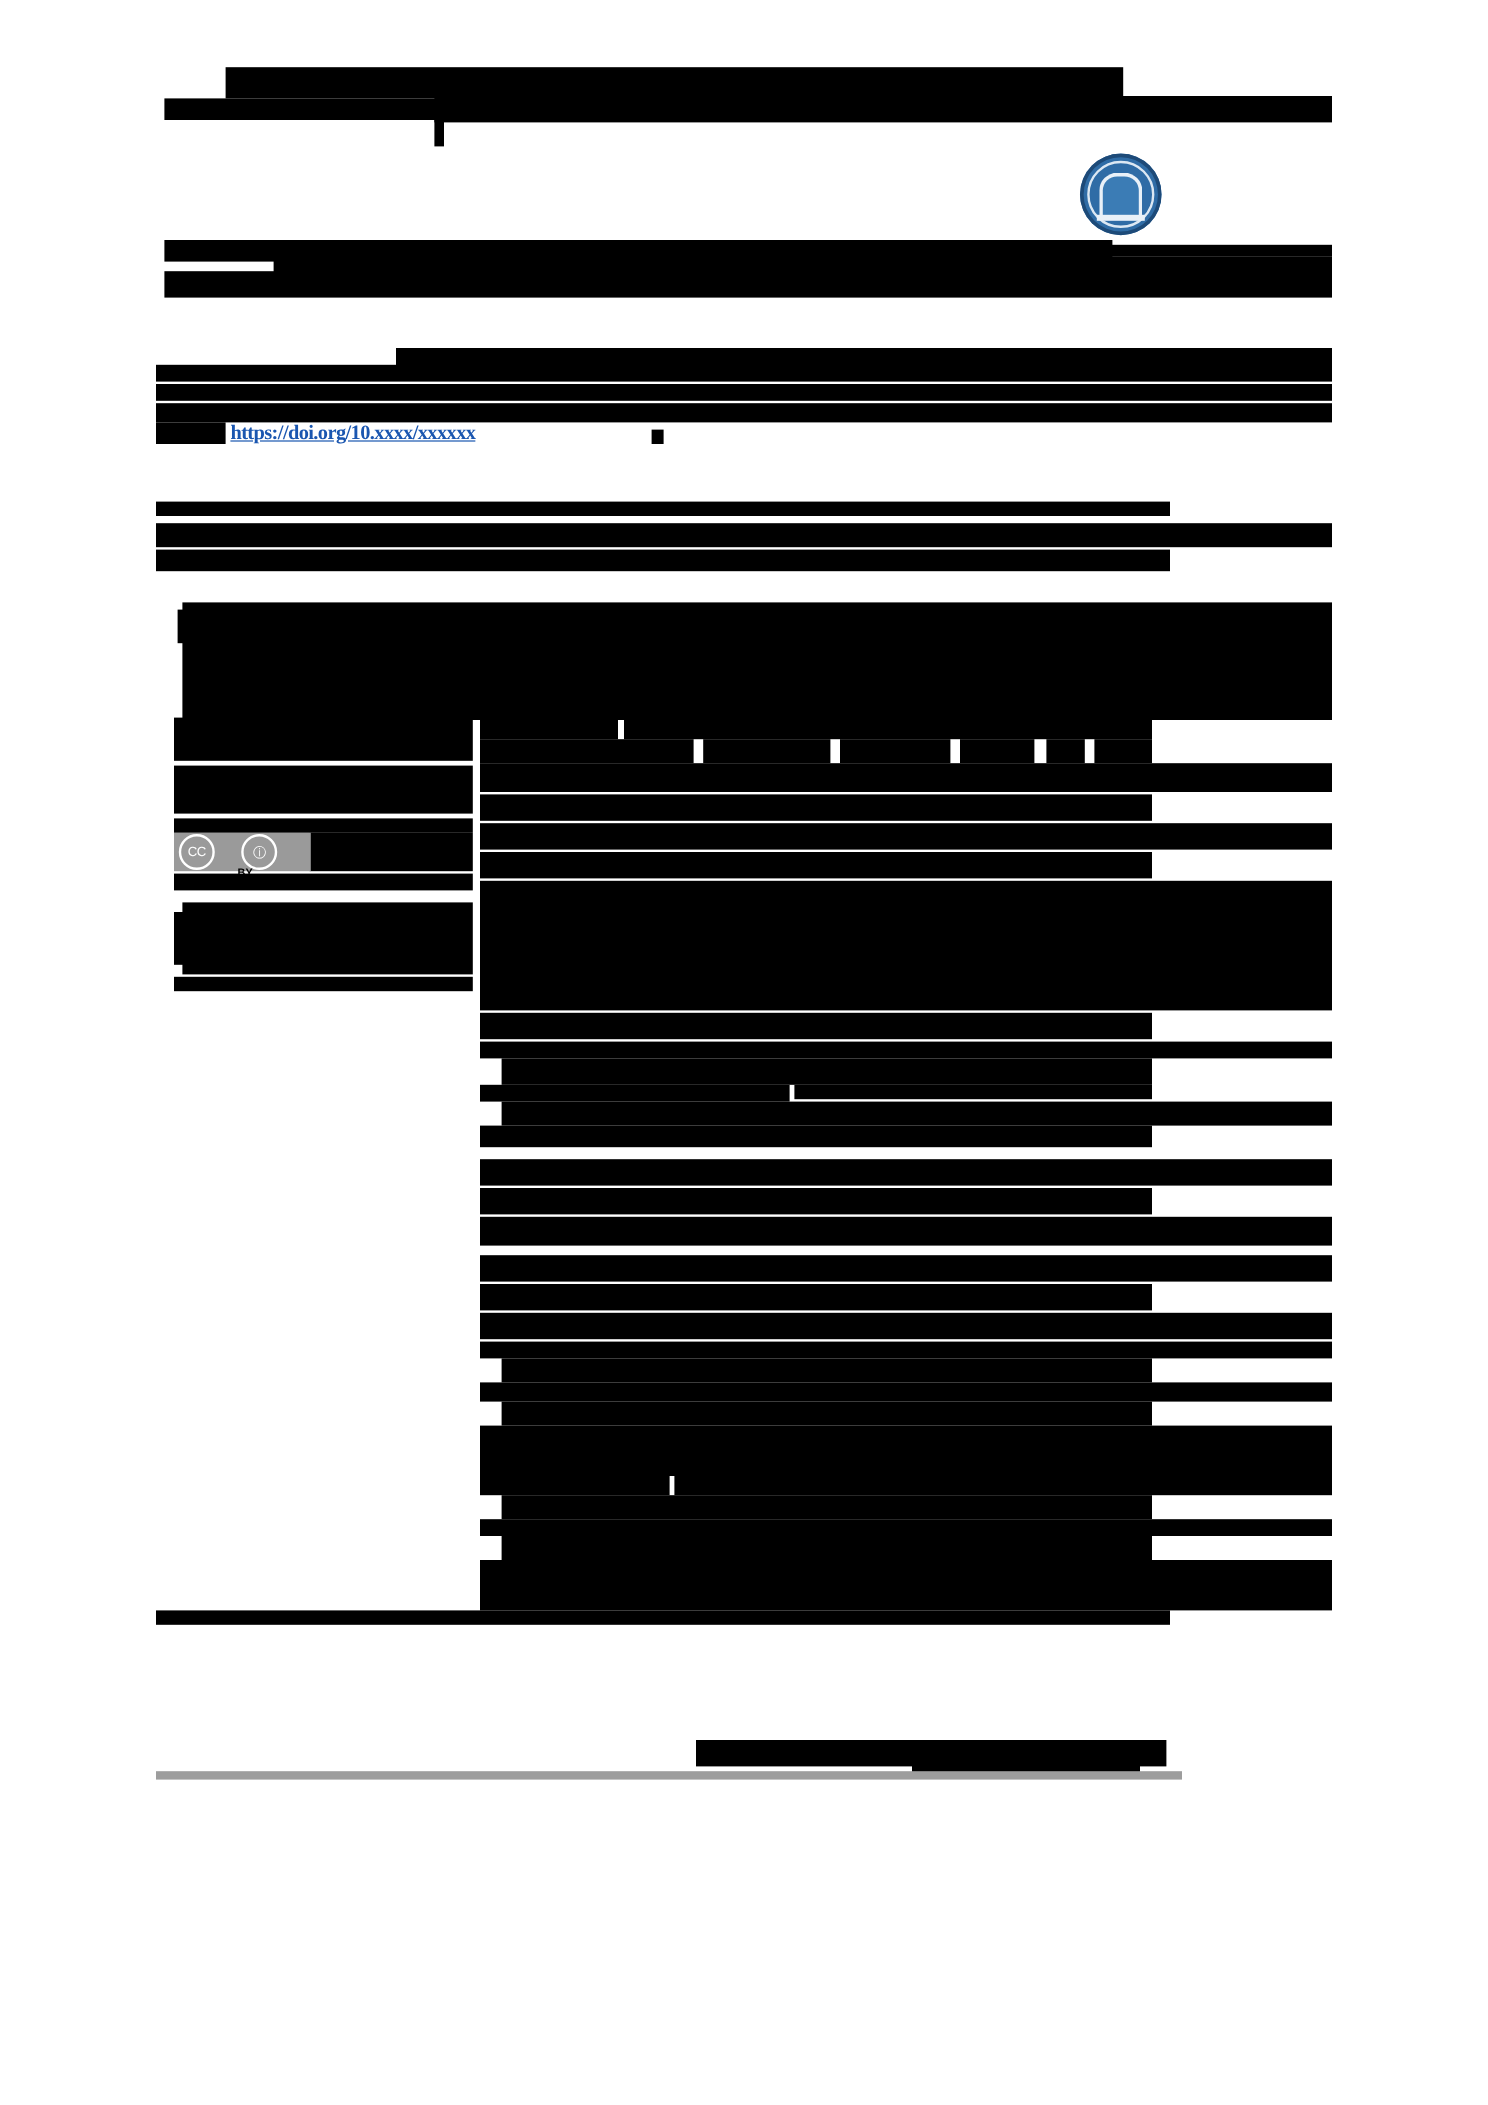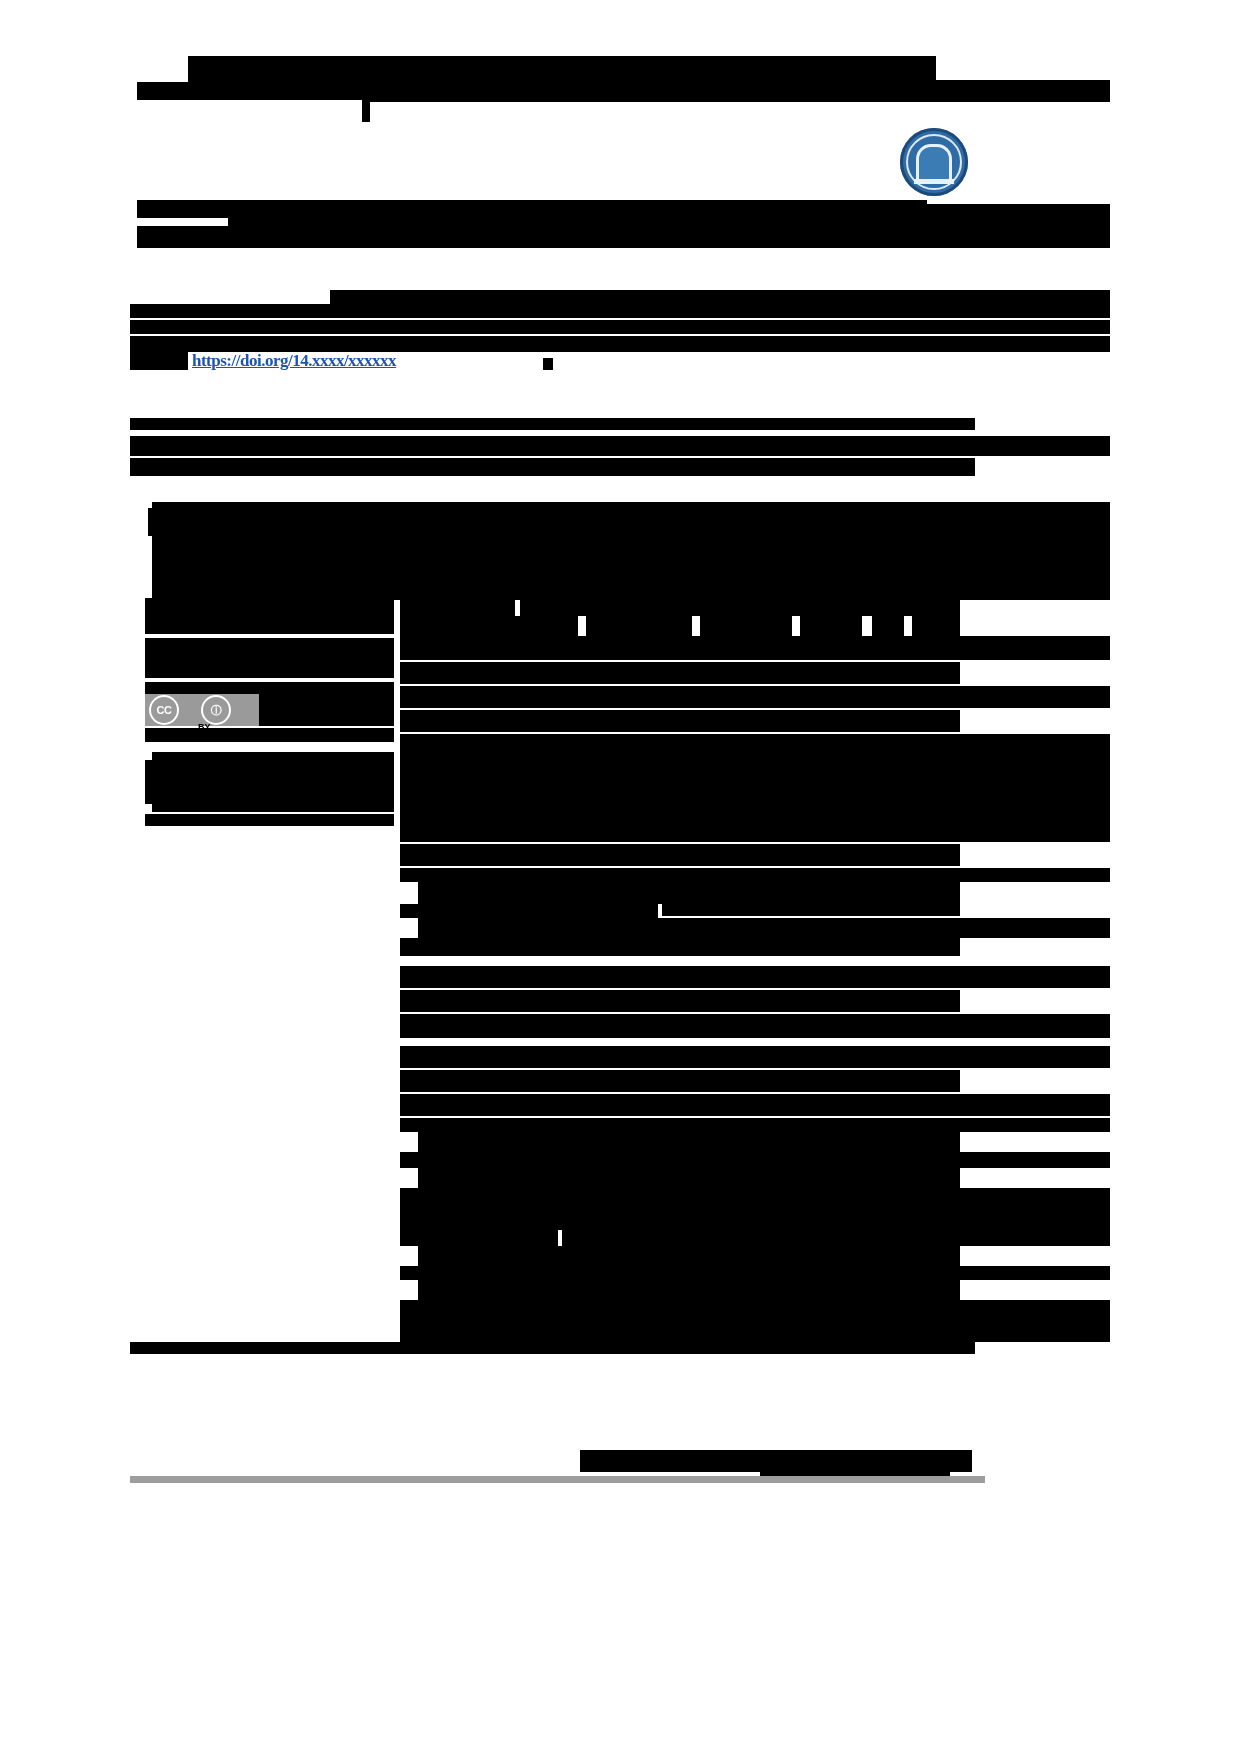--- a/index.html
+++ b/index.html
@@ -75,21 +75,21 @@
     box-sizing: border-box;
     padding-left: 4px;
   }
   .cc-circle {
     width: 26px; height: 26px;
     border-radius: 50%;
     border: 2px solid #ffffff;
     color: #ffffff;
     font-family: "Liberation Sans", sans-serif;
     font-size: 11px;
-    font-weight: bold;
+    font-weight: normal;
     display: flex;
     align-items: center;
     justify-content: center;
     letter-spacing: -0.5px;
   }
   .cc-gap { width: 22px; }
   .cc-by-label {
     position: absolute;
     left: 198px; top: 722px;
     font-family: "Liberation Sans", sans-serif;
@@ -126,21 +126,21 @@
   <div class="blk" style="left:925px; top:204px; width:185px; height:10px;"></div>
   <div class="blk" style="left:228px; top:214px; width:882px; height:18px;"></div>
   <div class="blk" style="left:137px; top:226px; width:973px; height:22px;"></div>
 
   <div class="blk" style="left:330px; top:290px; width:780px; height:18px;"></div>
   <div class="blk" style="left:130px; top:304px; width:980px; height:14px;"></div>
   <div class="blk" style="left:130px; top:320px; width:980px; height:14px;"></div>
   <div class="blk" style="left:130px; top:336px; width:980px; height:16px;"></div>
   <div class="blk" style="left:130px; top:352px; width:58px;  height:18px;"></div>
 
-  <a class="link-text" href="#" style="left:192px; top:351px; font-size:17px;">https://doi.org/14.xxxx/xxxxxx</a>
+  <a class="link-text" href="#" style="left:192px; top:351px; font-size:17px;">https://doi.org/10.xxxx/xxxxxx</a>
 
   <div class="blk" style="left:543px; top:358px; width:10px; height:12px;"></div>
 
   <div class="blk" style="left:130px; top:418px; width:845px; height:12px;"></div>
   <div class="blk" style="left:130px; top:436px; width:980px; height:20px;"></div>
   <div class="blk" style="left:130px; top:458px; width:845px; height:18px;"></div>
 
   <div class="blk" style="left:152px; top:502px; width:958px; height:98px;"></div>
   <div class="blk" style="left:148px; top:508px; width:12px; height:28px;"></div>
 

